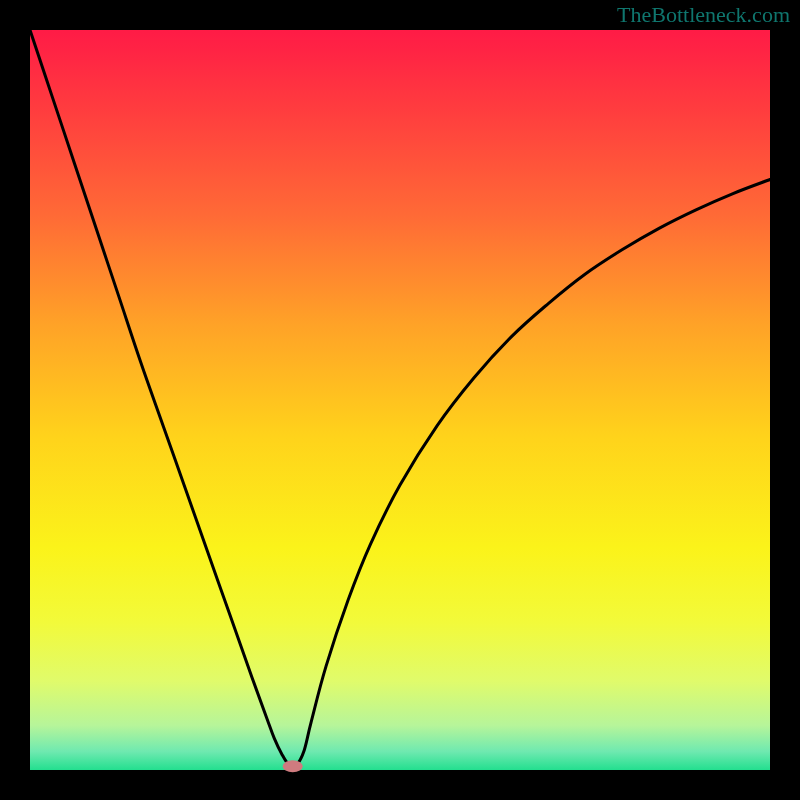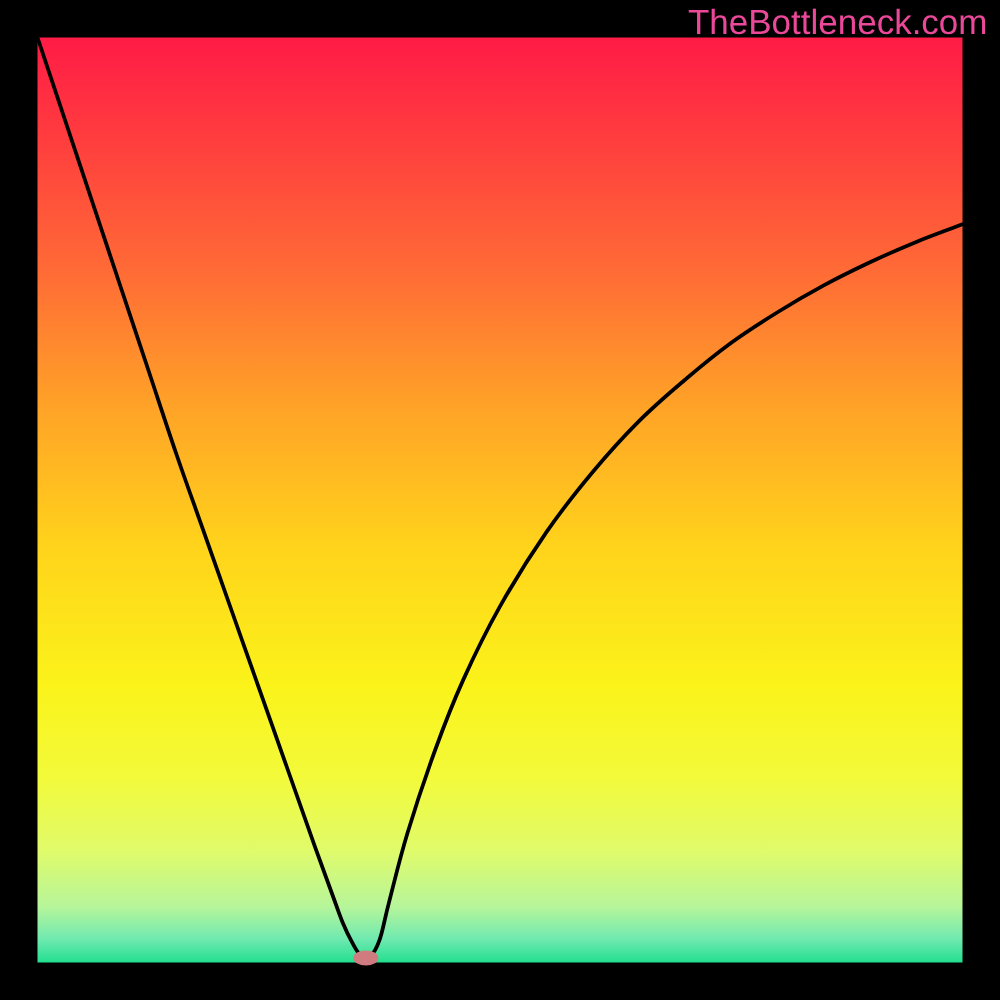--- a/index.html
+++ b/index.html
@@ -15,23 +15,23 @@
     width: 800px;
     height: 800px;
   }
   svg {
     display: block;
   }
   .watermark {
     position: absolute;
     top: 2px;
     right: 10px;
-    font-family: Liberation Sans, sans-serif;
-    font-size: 28px;
-    color: #ec4899;
+    font-family: Liberation Serif, serif;
+    font-size: 22px;
+    color: #0f766e;
     letter-spacing: 0px;
     user-select: none;
   }
 </style>
 </head>
 <body>
 
 <div id="chart-root">
   <svg id="chart-svg" width="800" height="800" viewBox="0 0 800 800">
       <rect x="0" y="0" width="800" height="800" fill="#000"></rect>

